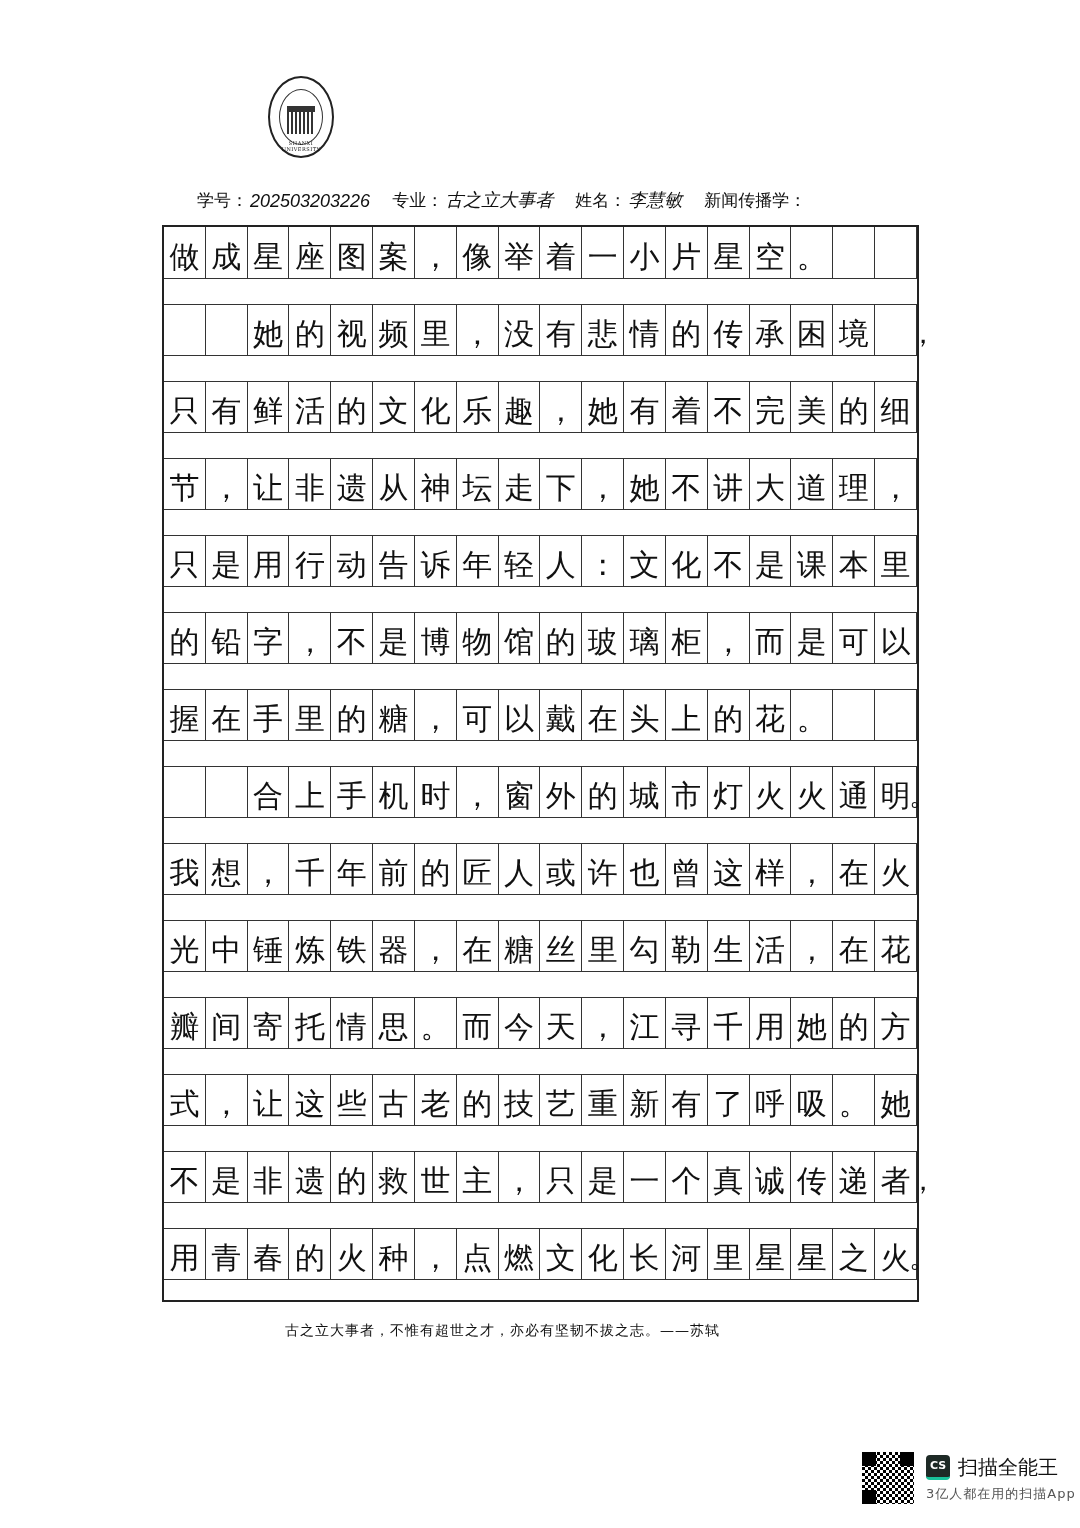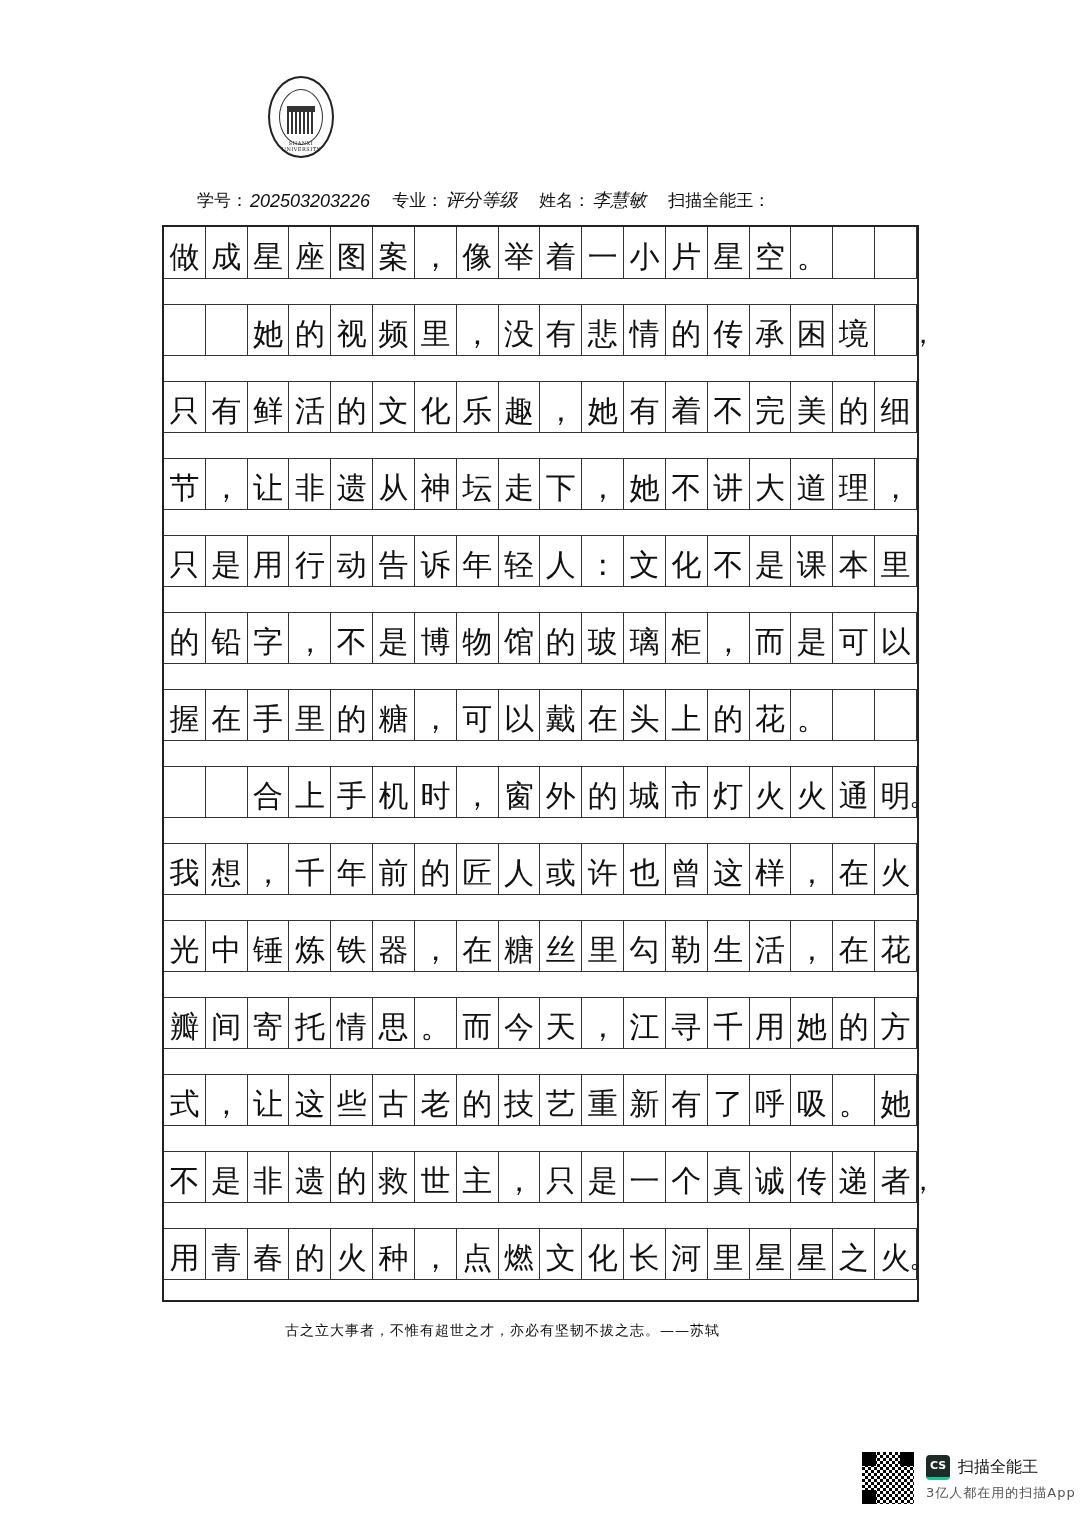--- a/index.html
+++ b/index.html
@@ -22,43 +22,43 @@
   .quote{position:absolute;left:285px;top:1322px;font-size:14px;font-weight:normal;font-family:"DejaVu Serif",serif;letter-spacing:1px;}
   .badge{position:absolute;left:862px;top:1452px;display:flex;align-items:center;}
   .qr{width:52px;height:52px;background:
       linear-gradient(#000,#000) 0 0/14px 14px no-repeat,
       linear-gradient(#000,#000) 38px 0/14px 14px no-repeat,
       linear-gradient(#000,#000) 0 38px/14px 14px no-repeat,
       repeating-conic-gradient(#000 0 25%,#fff 0 50%) 0 0/6px 6px;}
   .cs-wrap{margin-left:12px;}
   .cs-top{display:flex;align-items:center;}
   .cs-logo{width:24px;height:22px;background:#1e2a26;color:#fff;border-radius:4px;font-size:11px;font-weight:bold;display:flex;align-items:center;justify-content:center;border-bottom:3px solid #19c29a;}
-  .cs-name{margin-left:8px;font-size:16px;}
+  .cs-name{margin-left:8px;font-size:20px;}
   .cs-sub{font-size:13px;color:#555;margin-top:4px;letter-spacing:1px;}
 </style>
 </head>
 <body>
 
 <div class="header">
   <div class="seal">
     <div class="seal-inner">
         <div class="seal-bldg"></div>
       </div>
     <div class="seal-text">SHANXI UNIVERSITY</div>
   </div>
 </div>
 
 <div class="meta">
   <span class="lbl">学号：</span>
   <span class="val">202503203226</span>
   <span class="lbl">专业：</span>
-  <span class="val">评分等级</span>
+  <span class="val">古之立大事者</span>
   <span class="lbl">姓名：</span>
   <span class="val">李慧敏</span>
-  <span class="lbl">扫描全能王：</span>
+  <span class="lbl">新闻传播学：</span>
   <span class="val"></span>
 </div>
 
 <div class="grid" id="grid">
     <div class="row" style="top: 0px;">
       <div class="cell">做</div>
       <div class="cell">成</div>
       <div class="cell">星</div>
       <div class="cell">座</div>
       <div class="cell">图</div>

